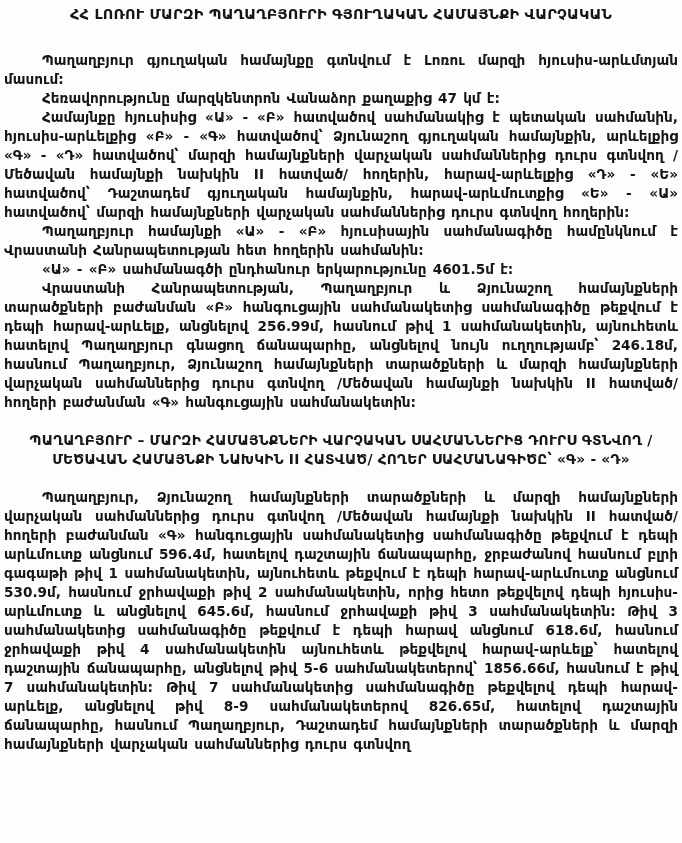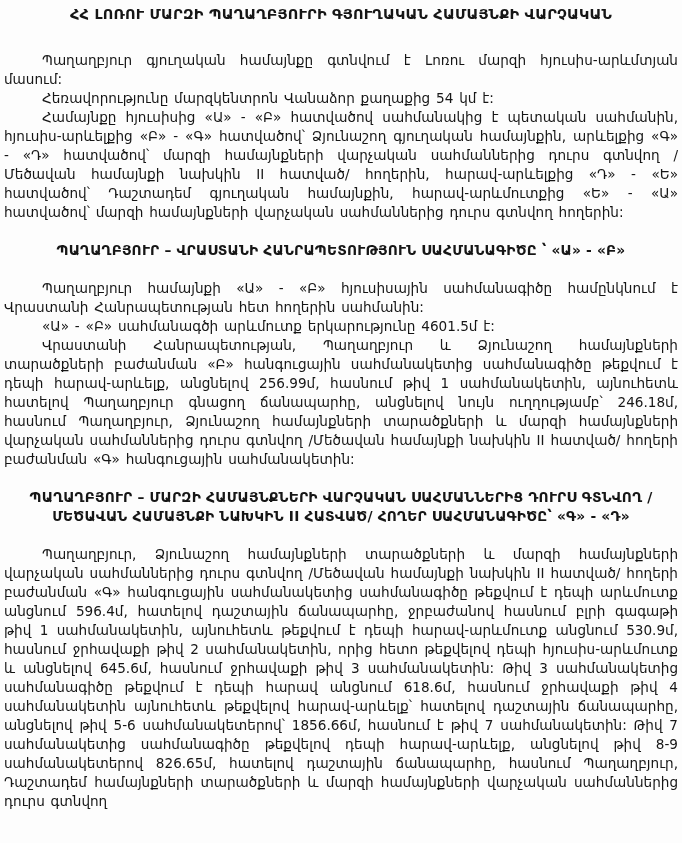--- a/index.html
+++ b/index.html
@@ -31,41 +31,41 @@
     letter-spacing: 0.2px;
   }
   .doc-title span { display: block; }
   p.paragraph {
     margin: 0;
     font-size: 13.6px;
     line-height: 19px;
     text-align: justify;
     text-indent: 38px;
     word-spacing: 1.5px;
+    font-weight: bold;
   }
   h2.heading {
     margin: 19px 6px;
     text-align: center;
     font-size: 13.8px;
     font-weight: bold;
     line-height: 19px;
     letter-spacing: 0.2px;
   }
 </style>
 </head>
 <body>
 
 <div class="page">
   <h1 class="doc-title">
     <span>ՀՀ ԼՈՌՈՒ ՄԱՐԶԻ ՊԱՂԱՂԲՅՈՒՐԻ ԳՅՈՒՂԱԿԱՆ ՀԱՄԱՅՆՔԻ ՎԱՐՉԱԿԱՆ</span>
   </h1>
   <div>
       <p class="paragraph">Պաղաղբյուր գյուղական համայնքը գտնվում է Լոռու մարզի հյուսիս-արևմտյան մասում:</p>
-      <p class="paragraph">Հեռավորությունը մարզկենտրոն Վանաձոր քաղաքից 54 կմ է:</p>
+      <p class="paragraph">Հեռավորությունը մարզկենտրոն Վանաձոր քաղաքից 47 կմ է:</p>
       <p class="paragraph">Համայնքը հյուսիսից «Ա» - «Բ» հատվածով սահմանակից է պետական սահմանին, հյուսիս-արևելքից «Բ» - «Գ» հատվածով՝ Ձյունաշող գյուղական համայնքին, արևելքից «Գ» - «Դ» հատվածով՝ մարզի համայնքների վարչական սահմաններից դուրս գտնվող /Մեծավան համայնքի նախկին II հատված/ հողերին, հարավ-արևելքից «Դ» - «Ե» հատվածով՝ Դաշտադեմ գյուղական համայնքին, հարավ-արևմուտքից «Ե» - «Ա» հատվածով՝ մարզի համայնքների վարչական սահմաններից դուրս գտնվող հողերին:</p>
-      <h2 class="heading">ՊԱՂԱՂԲՅՈՒՐ – ՎՐԱՍՏԱՆԻ ՀԱՆՐԱՊԵՏՈՒԹՅՈՒՆ ՍԱՀՄԱՆԱԳԻԾԸ ՝ «Ա» - «Բ»</h2>
       <p class="paragraph">Պաղաղբյուր համայնքի «Ա» - «Բ» հյուսիսային սահմանագիծը համընկնում է Վրաստանի Հանրապետության հետ հողերին սահմանին:</p>
-      <p class="paragraph">«Ա» - «Բ» սահմանագծի արևմուտք երկարությունը 4601.5մ է:</p>
+      <p class="paragraph">«Ա» - «Բ» սահմանագծի ընդհանուր երկարությունը 4601.5մ է:</p>
       <p class="paragraph">Վրաստանի Հանրապետության, Պաղաղբյուր և Ձյունաշող համայնքների տարածքների բաժանման «Բ» հանգուցային սահմանակետից սահմանագիծը թեքվում է դեպի հարավ-արևելք, անցնելով 256.99մ, հասնում թիվ 1 սահմանակետին, այնուհետև հատելով Պաղաղբյուր գնացող ճանապարհը, անցնելով նույն ուղղությամբ՝ 246.18մ, հասնում Պաղաղբյուր, Ձյունաշող համայնքների տարածքների և մարզի համայնքների վարչական սահմաններից դուրս գտնվող /Մեծավան համայնքի նախկին II հատված/ հողերի բաժանման «Գ» հանգուցային սահմանակետին:</p>
       <h2 class="heading">ՊԱՂԱՂԲՅՈՒՐ – ՄԱՐԶԻ ՀԱՄԱՅՆՔՆԵՐԻ ՎԱՐՉԱԿԱՆ ՍԱՀՄԱՆՆԵՐԻՑ ԴՈՒՐՍ ԳՏՆՎՈՂ /ՄԵԾԱՎԱՆ ՀԱՄԱՅՆՔԻ ՆԱԽԿԻՆ II ՀԱՏՎԱԾ/ ՀՈՂԵՐ ՍԱՀՄԱՆԱԳԻԾԸ՝ «Գ» - «Դ»</h2>
       <p class="paragraph">Պաղաղբյուր, Ձյունաշող համայնքների տարածքների և մարզի համայնքների վարչական սահմաններից դուրս գտնվող /Մեծավան համայնքի նախկին II հատված/ հողերի բաժանման «Գ» հանգուցային սահմանակետից սահմանագիծը թեքվում է դեպի արևմուտք անցնում 596.4մ, հատելով դաշտային ճանապարհը, ջրբաժանով հասնում բլրի գագաթի թիվ 1 սահմանակետին, այնուհետև թեքվում է դեպի հարավ-արևմուտք անցնում 530.9մ, հասնում ջրհավաքի թիվ 2 սահմանակետին, որից հետո թեքվելով դեպի հյուսիս-արևմուտք և անցնելով 645.6մ, հասնում ջրհավաքի թիվ 3 սահմանակետին: Թիվ 3 սահմանակետից սահմանագիծը թեքվում է դեպի հարավ անցնում 618.6մ, հասնում ջրհավաքի թիվ 4 սահմանակետին այնուհետև թեքվելով հարավ-արևելք՝ հատելով դաշտային ճանապարհը, անցնելով թիվ 5-6 սահմանակետերով՝ 1856.66մ, հասնում է թիվ 7 սահմանակետին: Թիվ 7 սահմանակետից սահմանագիծը թեքվելով դեպի հարավ-արևելք, անցնելով թիվ 8-9 սահմանակետերով 826.65մ, հատելով դաշտային ճանապարհը, հասնում Պաղաղբյուր, Դաշտադեմ համայնքների տարածքների և մարզի համայնքների վարչական սահմաններից դուրս գտնվող</p>
     </div>
 </div>
 
 </body></html>

